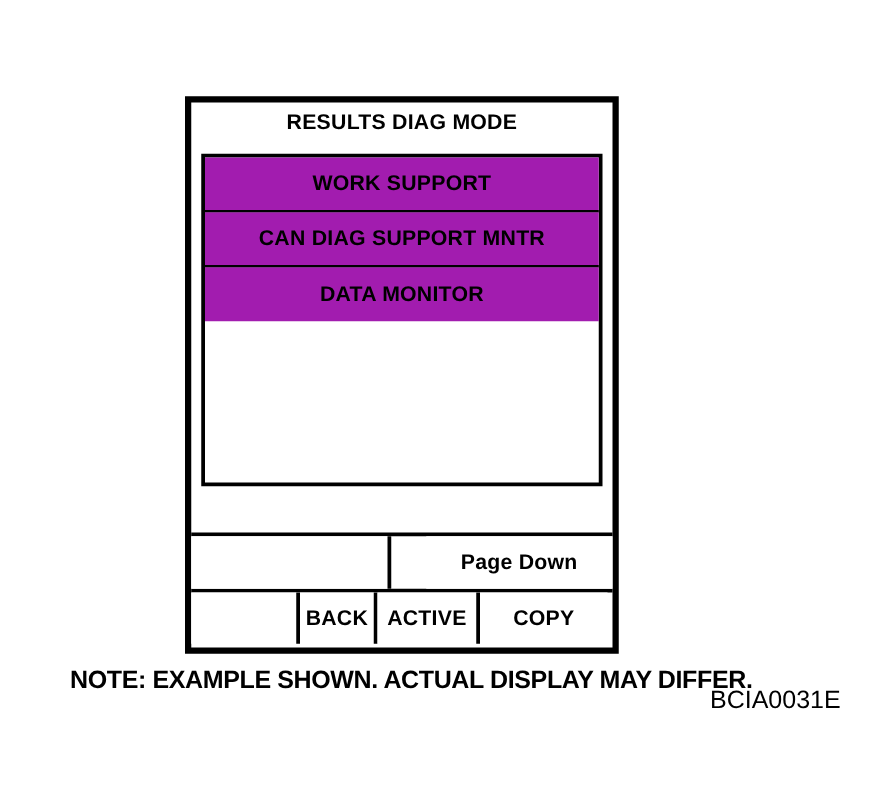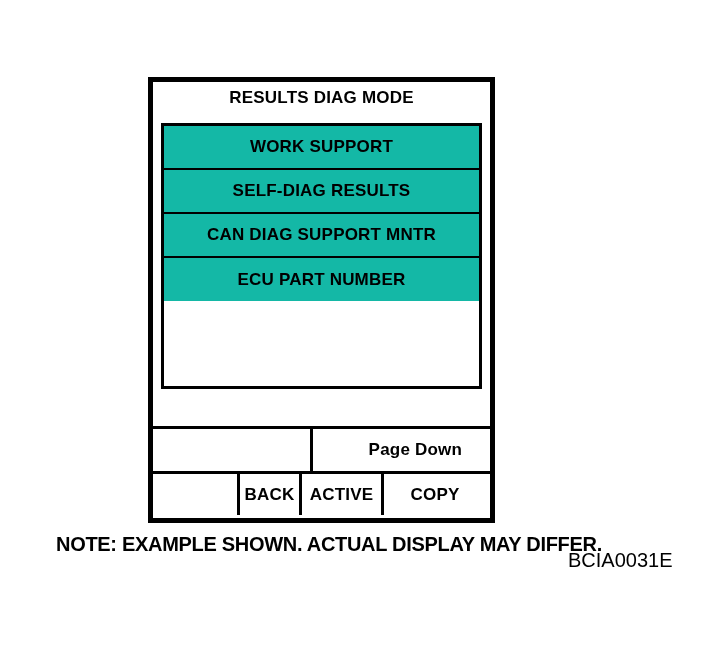--- a/index.html
+++ b/index.html
@@ -52,21 +52,21 @@
     box-sizing: border-box;
     background: #ffffff;
   }
   .menu-item {
     height: 44px;
     box-sizing: border-box;
     border-bottom: 2px solid #000000;
     display: flex;
     align-items: center;
     justify-content: center;
-    background: #14b8a6;
+    background: #a21caf;
   }
   .menu-item:last-child {
     border-bottom: none;
     height: 43px;
   }
   .menu-item-label {
     font-size: 17px;
     font-weight: bold;
     letter-spacing: 0.2px;
     white-space: nowrap;
@@ -146,33 +146,30 @@
 <div id="device-frame">
 
   <div id="screen-title">RESULTS DIAG MODE</div>
 
   <div id="menu-list">
 
     <div class="menu-item">
       <span class="menu-item-label">WORK SUPPORT</span>
     </div>
 
-    <div class="menu-item">
-      <span class="menu-item-label">SELF-DIAG RESULTS</span>
-    </div>
 
     <div class="menu-item">
       <span class="menu-item-label">CAN DIAG SUPPORT MNTR</span>
     </div>
 
-
-
     <div class="menu-item">
-      <span class="menu-item-label">ECU PART NUMBER</span>
-    </div>
+      <span class="menu-item-label">DATA MONITOR</span>
+    </div>
+
+
 
   </div>
 
   <div id="softkey-area">
 
     <div class="softkey-row" id="softkey-row-top">
       <div class="softkey" id="key-top-blank">
         <span class="softkey-label"></span>
       </div>
       <div class="softkey" id="key-page-down">

